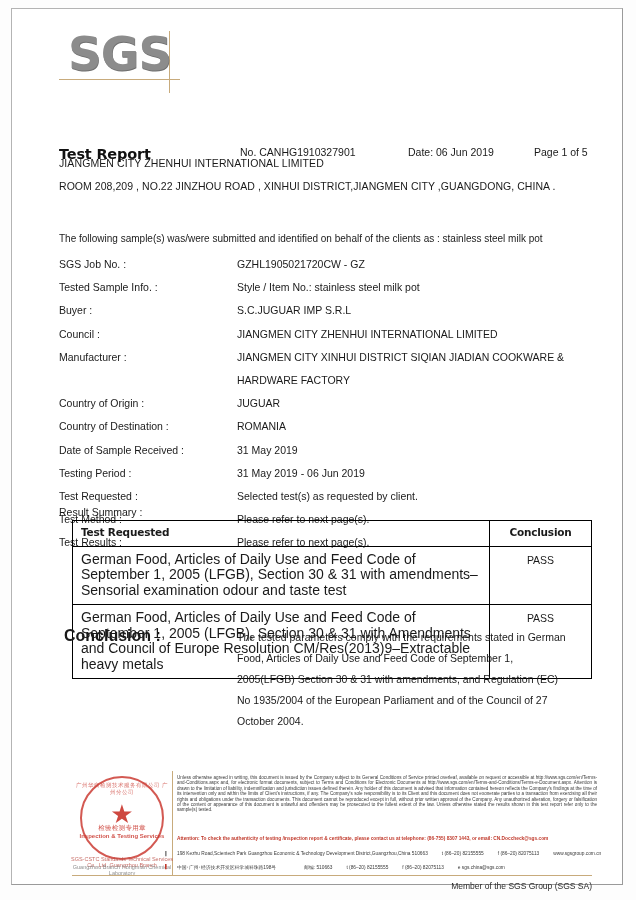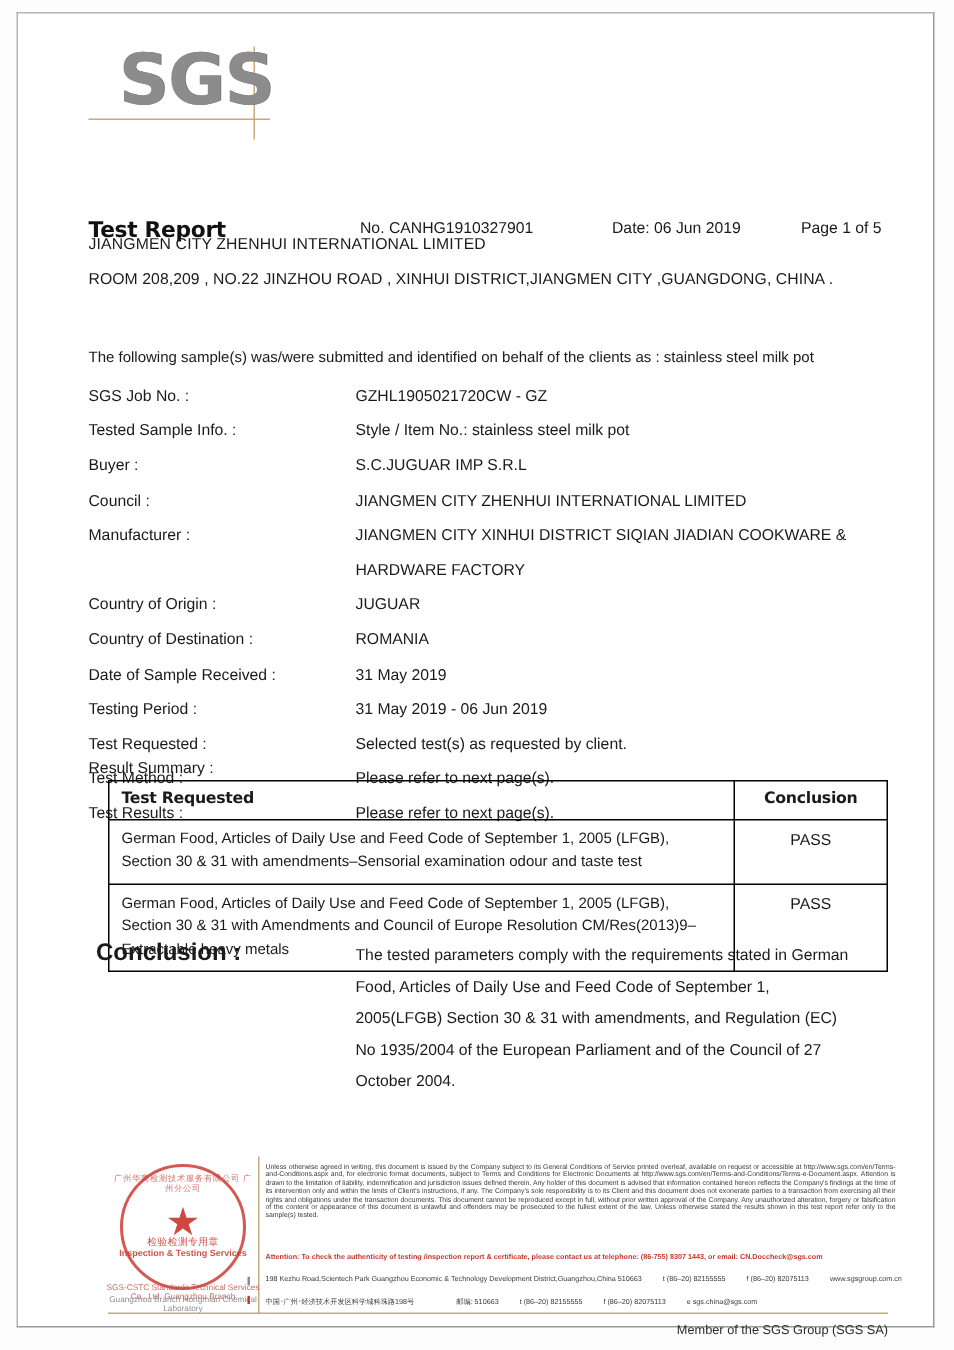--- a/index.html
+++ b/index.html
@@ -24,21 +24,21 @@
     border-top-color: #b4b4b4;
     border-left-color: #b4b4b4;
   }
 
   
   .logo-wrap {
     position: absolute; left: 47px; top: 20px;
     width: 160px; height: 62px;
   }
   .logo-text {
-    position: absolute; left: 20px; top: -3px;
+    position: absolute; left: 9px; top: -3px;
     font-family: "DejaVu Sans", sans-serif;
     font-weight: 700;
     font-size: 47px;
     letter-spacing: -1px;
     color: #8c8c8c;
     line-height: 56px;
     text-shadow: 0.5px 0.5px 0 #6f6f6f;
   }
   .logo-hline {
     position: absolute; left: 0px; top: 50px;
@@ -98,21 +98,21 @@
   
   .rtable {
     position: absolute; left: 60px; top: 511px;
     width: 520px;
     border-collapse: collapse;
     table-layout: fixed;
   }
   .rtable td, .rtable th {
     border: 1px solid #000;
     padding: 5px 8px 6px 8px;
-    font-size: 10px;
+    font-size: 14px;
     color: #1a1a1a;
     vertical-align: top;
     text-align: left;
     line-height: 15.5px;
   }
   .rtable th {
     font-family: "DejaVu Sans", sans-serif;
     font-weight: 700;
     font-size: 10.5px;
     padding-top: 4px; padding-bottom: 5px;

